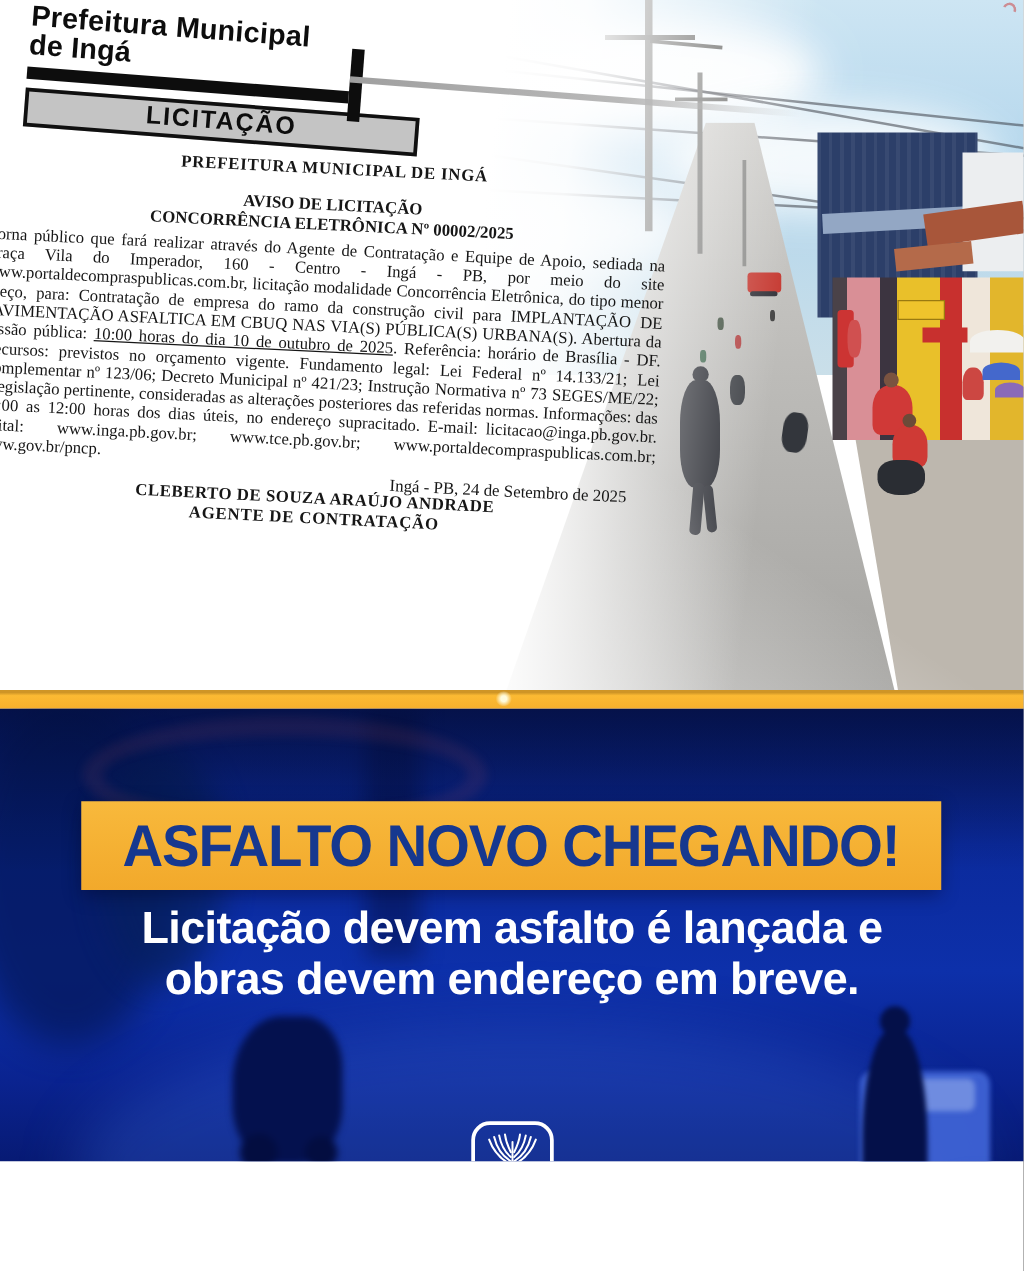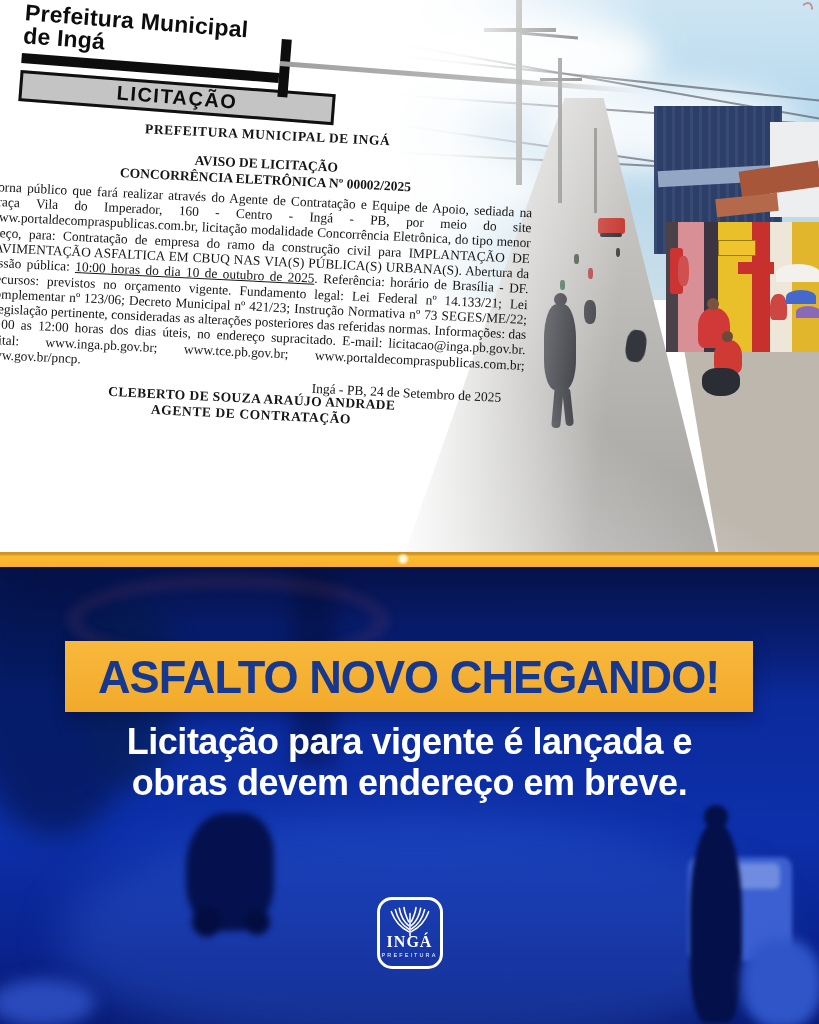--- a/index.html
+++ b/index.html
@@ -98,21 +98,21 @@
   .corner-mark{left:802px;top:2px;width:11px;height:11px;border:2px solid rgba(205,70,70,.55);
     border-radius:50%;border-left-color:transparent;border-bottom-color:transparent;transform:rotate(-20deg);}
 
   
   .strip{left:0;top:552px;width:819px;height:15px;
     background:linear-gradient(180deg,#cf9526 0 2px,#fcba33 30%,#f7b02c 100%);}
   .sparkle{left:396px;top:1px;width:14px;height:12px;border-radius:50%;
     background:radial-gradient(circle,rgba(255,255,230,.95) 0 25%,rgba(255,230,150,0) 70%);}
 
   
-  .bottom{left:0;top:567px;width:819px;height:457px;overflow:hidden;
+  .bottom{left:0;top:567px;width:819px;height:362px;overflow:hidden;
     background:linear-gradient(180deg,#081c6e 0%,#0b2a9c 30%,#0d30aa 58%,#0a2390 82%,#071a74 100%);}
   .b-vig{left:0;top:0;width:819px;height:130px;background:linear-gradient(180deg,rgba(2,8,38,.5),rgba(2,8,38,0));}
   .blob{border-radius:50%;}
   .tree1{left:-30px;top:-10px;width:170px;height:280px;background:#051a62;filter:blur(14px);opacity:.85;}
   .tree2{left:80px;top:30px;width:100px;height:190px;background:#06205f;filter:blur(12px);opacity:.7;}
   .poleband{left:292px;top:0;width:44px;height:200px;background:rgba(4,16,70,.5);filter:blur(9px);}
   .roadlight{left:60px;top:250px;width:720px;height:240px;background:rgba(62,110,230,.28);filter:blur(22px);border-radius:50%;}
   .moto-sil{left:186px;top:246px;width:88px;height:118px;background:#04114e;filter:blur(3px);
     border-radius:45% 35% 40% 40%;}
   .moto-sil:after{content:"";position:absolute;left:6px;bottom:-6px;width:30px;height:30px;border-radius:50%;background:#030d40;}
@@ -234,21 +234,21 @@
     <div class="car-top"></div>
     <div class="person-dark"></div>
     <div class="person-light"></div>
     <div class="corner-light"></div>
 
     <div class="banner">
       <span class="headline">ASFALTO NOVO CHEGANDO!</span>
     </div>
 
     <div class="subtitle">
-      <div>Licitação para vigente é lançada e</div>
+      <div>Licitação devem asfalto é lançada e</div>
       <div>obras devem endereço em breve.</div>
     </div>
 
     <div class="logo">
       <svg width="44" height="32" viewBox="0 0 64 48" fill="none" stroke="#ffffff" stroke-width="2.4" stroke-linecap="round">
         <path d="M4,10 C9,24 17,33 30,40"></path>
         <path d="M10,7 C13,20 20,30 30,36"></path>
         <path d="M16,5 C18,16 24,26 30,31"></path>
         <path d="M23,4 C24,12 27,19 30,25"></path>
         <path d="M60,10 C55,24 47,33 34,40"></path>

